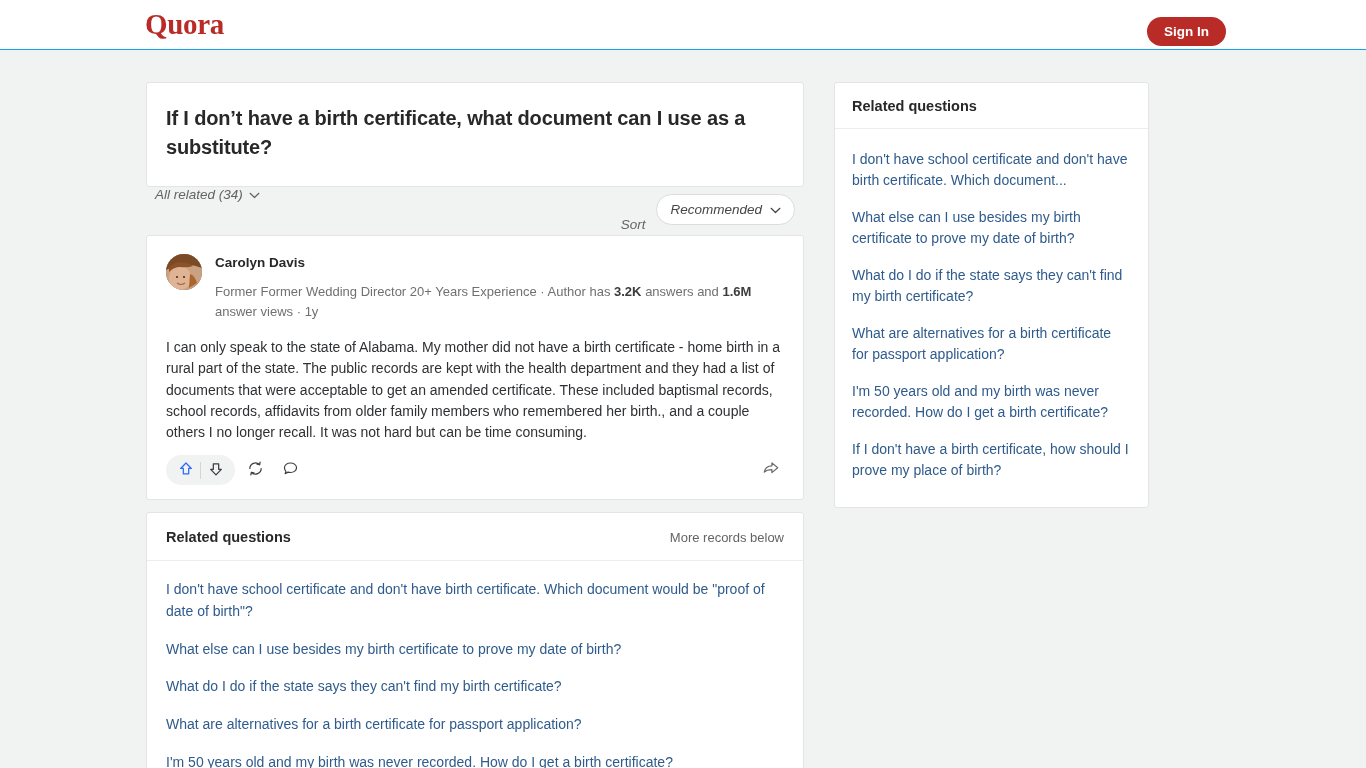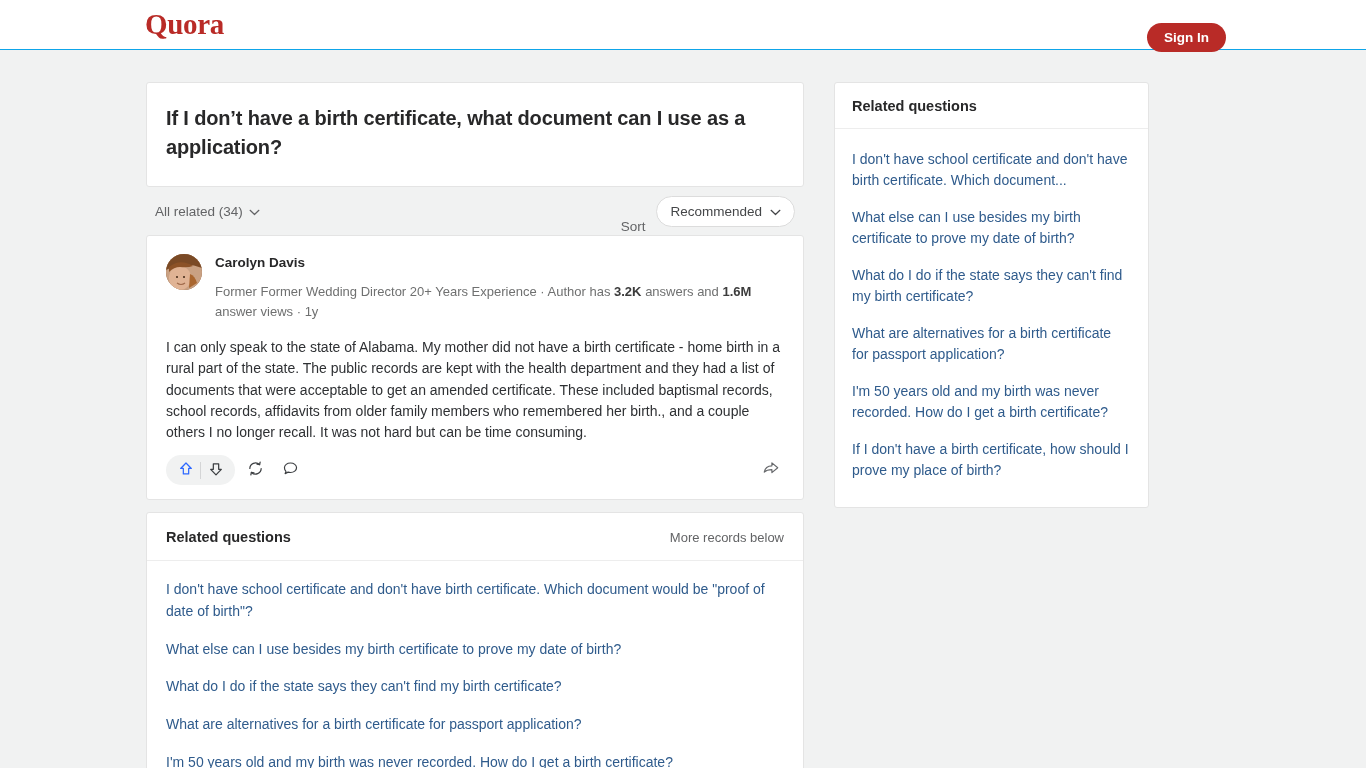--- a/index.html
+++ b/index.html
@@ -54,21 +54,21 @@
     outline: none;
     font-family: "Liberation Sans", sans-serif;
     font-size: 13.5px;
     color: #3c3c3c;
     background: transparent;
   }
   .search-input::placeholder { color: #9b9b9b; }
   .signin-btn {
     position: absolute;
     left: 1147px;
-    top: 23px;
+    top: 17px;
     height: 29px;
     padding: 0 17px;
     background: #b92b27;
     color: #fff;
     border: none;
     border-radius: 15px;
     font-family: "Liberation Sans", sans-serif;
     font-size: 13.5px;
     font-weight: 700;
     cursor: pointer;
@@ -107,23 +107,24 @@
     font-weight: 700;
     color: #282829;
     line-height: 1.46;
     letter-spacing: -0.15px;
   }
 
   
   .filter-bar {
     height: 48px;
     display: flex;
-    align-items: center;
+    align-items: flex-start;
     justify-content: space-between;
     padding: 0 9px 0 9px;
+    font-style: italic;
   }
   .all-related {
     display: flex;
     align-items: center;
     gap: 6px;
     font-size: 13.5px;
     color: #636466;
     cursor: pointer;
   }
   .sort-wrap { display: flex; align-items: center; gap: 11px; }
@@ -270,21 +271,21 @@
 
 
   <button class="signin-btn">Sign In</button>
 </div>
 
 <div class="page">
 
   <div class="main-col">
 
     <div class="card question-card">
-      <div class="question-title">If I don’t have a birth certificate, what document can I use as a application?</div>
+      <div class="question-title">If I don’t have a birth certificate, what document can I use as a substitute?</div>
     </div>
 
     <div class="filter-bar">
       <div class="all-related">
         <span>All related (34)</span>
         <span class="chev">
           <svg width="11" height="7" viewBox="0 0 12 8">
             <polyline points="1,1.5 6,6.3 11,1.5" fill="none" stroke="#636466" stroke-width="1.4" stroke-linecap="round" stroke-linejoin="round"></polyline>
           </svg>
         </span>

